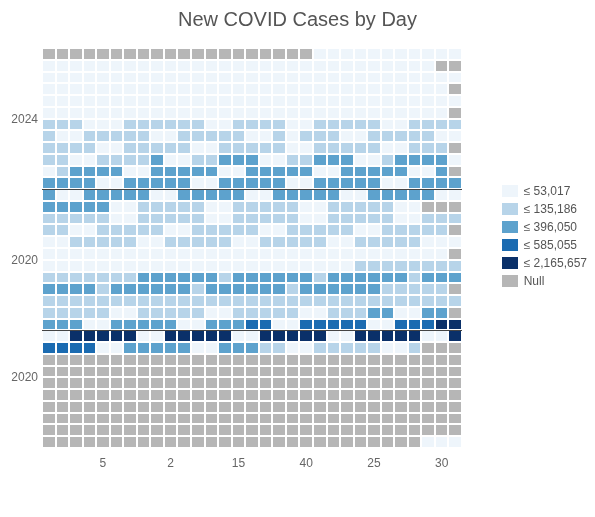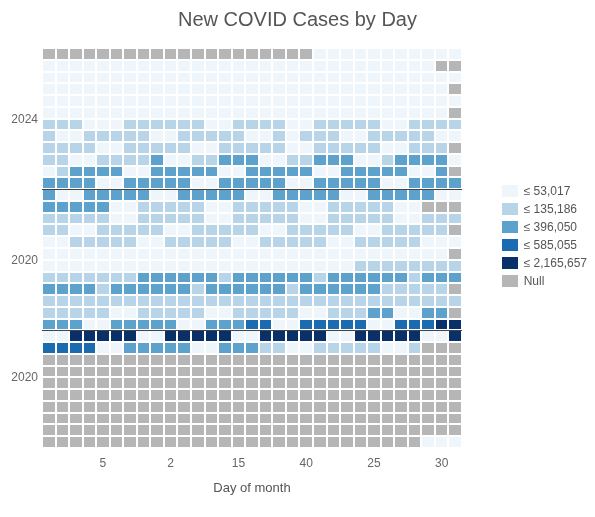--- a/index.html
+++ b/index.html
@@ -1087,21 +1087,20 @@
       <div class="ylab" style="top: 377.412px;">2020</div>
     </div>
   <div id="xlabs">
       <div class="xlab" style="left: 102.968px;">5</div>
       <div class="xlab" style="left: 170.71px;">2</div>
       <div class="xlab" style="left: 238.452px;">15</div>
       <div class="xlab" style="left: 306.194px;">40</div>
       <div class="xlab" style="left: 373.935px;">25</div>
       <div class="xlab" style="left: 441.677px;">30</div>
     </div>
-  <div class="xtitle">Day of month</div>
   <div class="legend" id="legend">
       <div class="li">
         <span class="sw" style="background: rgb(238, 245, 251);"></span>
         <span>≤ 53,017</span>
       </div>
       <div class="li">
         <span class="sw" style="background: rgb(183, 212, 233);"></span>
         <span>≤ 135,186</span>
       </div>
       <div class="li">

